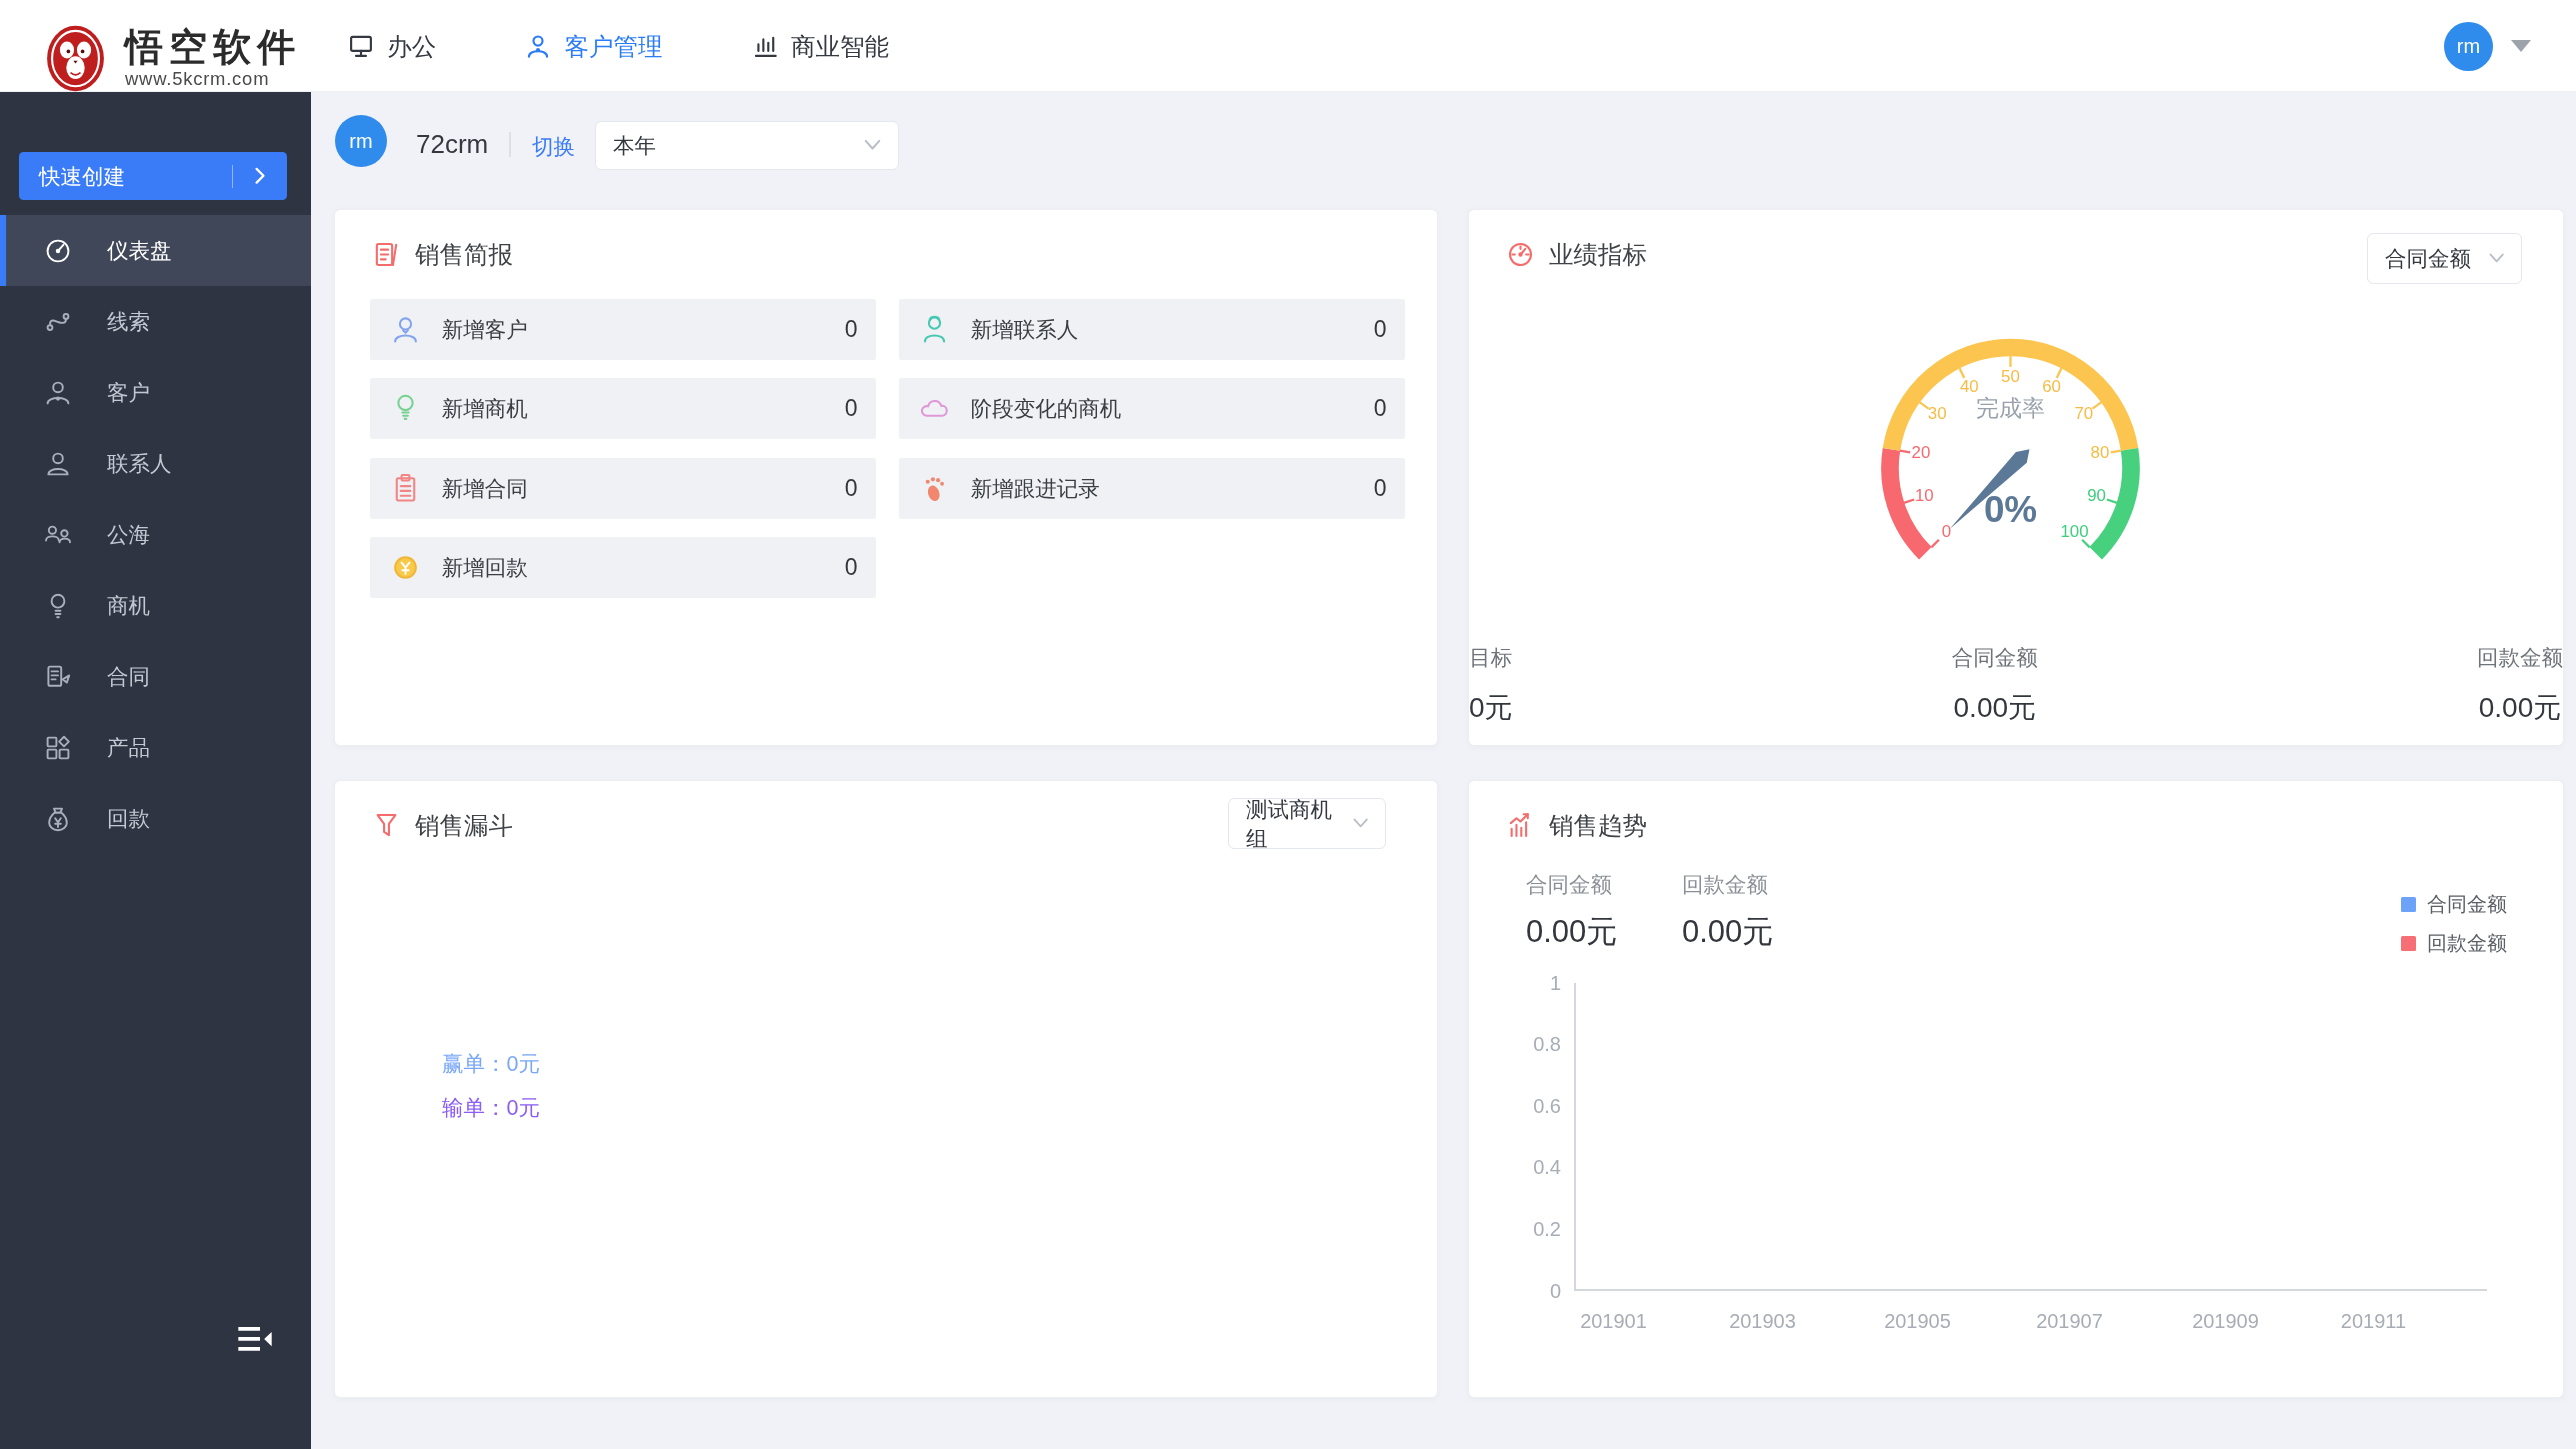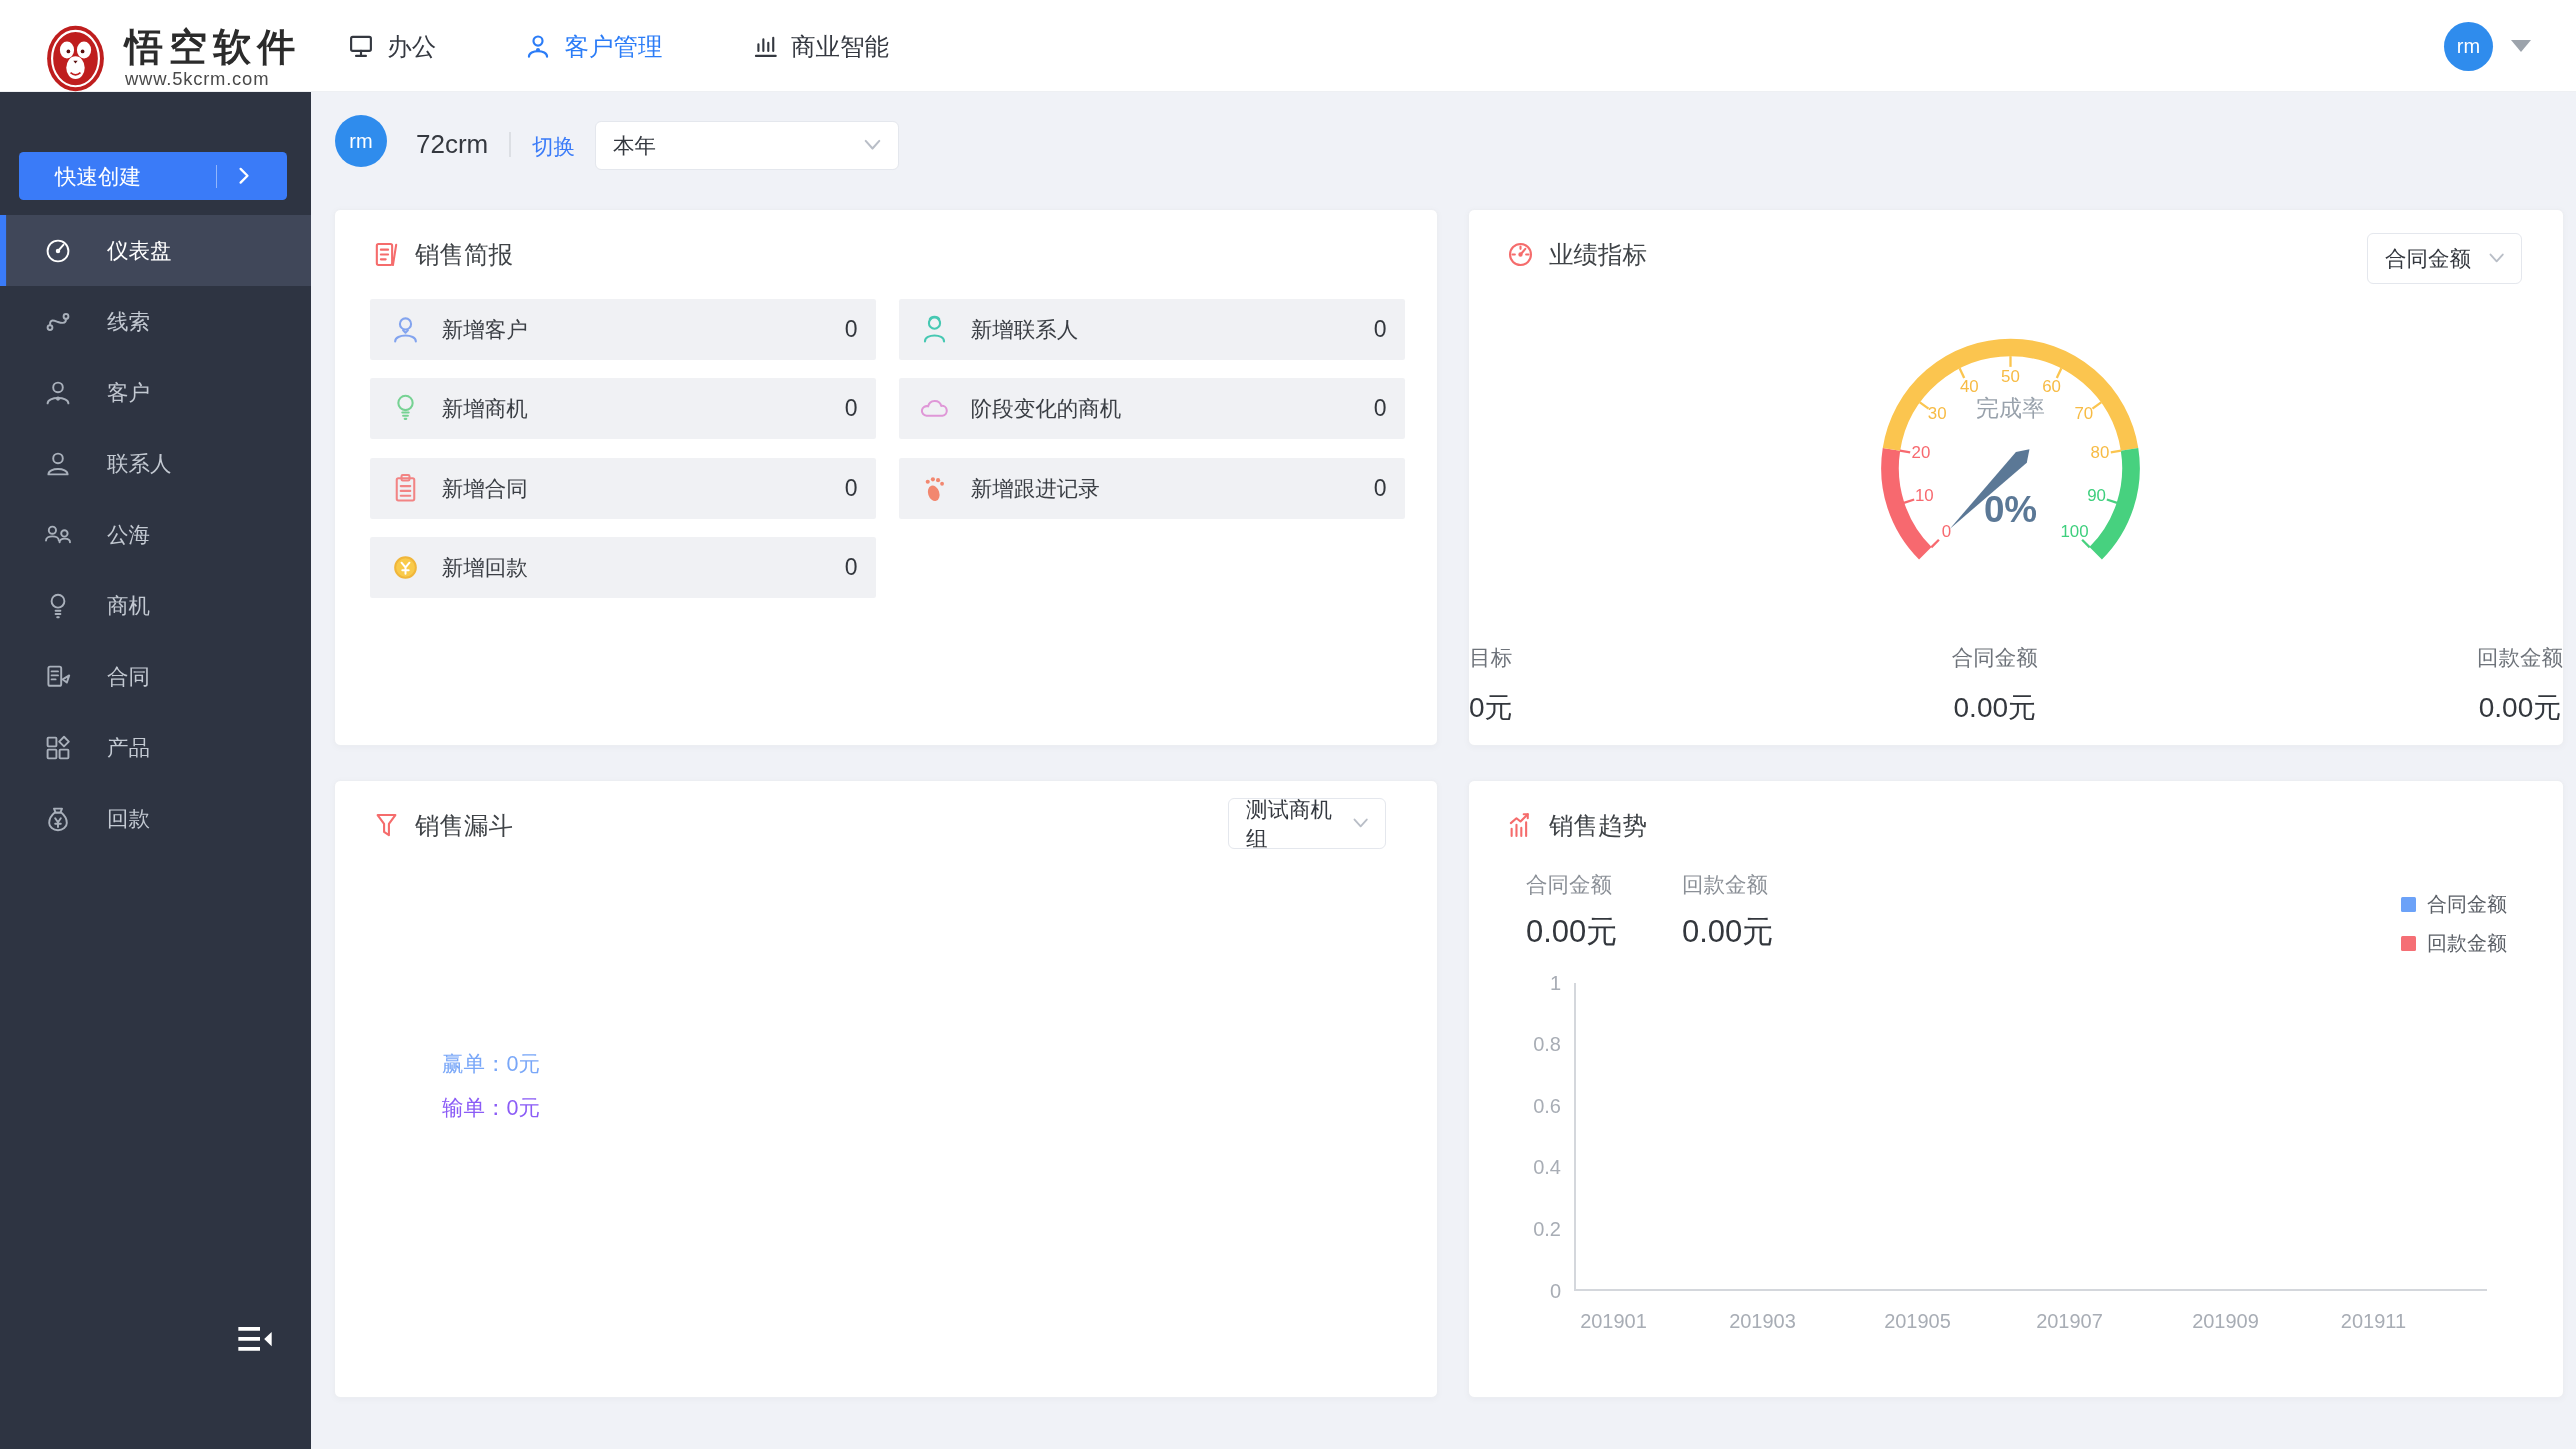--- a/index.html
+++ b/index.html
@@ -15,21 +15,21 @@
   .brand-url { font-size:18.4px; color:#4a4a4a; letter-spacing:0.8px; }
   .topnav { position:absolute; left:347px; top:0; height:92px; display:flex; align-items:center; gap:88px; }
   .nav-item { display:flex; align-items:center; gap:12.3px; font-size:24.5px; color:#343840; cursor:pointer; }
   .nav-item.active { color:#2b7cf7; }
   .nav-item svg { display:block; }
   .avatar-cluster { position:absolute; left:2444px; top:21.5px; height:49px; display:flex; align-items:center; gap:18.4px; }
   .avatar { width:49px; height:49px; border-radius:50%; background:#2f8ced; color:#fff; font-size:20px; display:flex; align-items:center; justify-content:center; }
   .caret { width:0; height:0; border-left:10px solid transparent; border-right:10px solid transparent; border-top:12.3px solid #9ca3ab; }
   
   .sidebar { position:absolute; left:0; top:92px; width:311px; height:1357px; background:#2e3442; z-index:4; }
-  .create-btn { position:absolute; left:19px; top:60px; width:268px; height:48px; background:#3a7bf8; border:none; border-radius:4.6px; color:#fff; font-size:21.5px; display:flex; align-items:center; padding:0 36px; cursor:pointer; font-family:inherit; }
+  .create-btn { position:absolute; left:19px; top:60px; width:268px; height:48px; background:#3a7bf8; border:none; border-radius:4.6px; color:#fff; font-size:21.5px; display:flex; align-items:center; padding:0 20px; cursor:pointer; font-family:inherit; }
   .cb-divider { margin-left:auto; width:1.5px; height:23px; background:rgba(255,255,255,0.45); }
   .create-btn svg { margin-left:18.4px; }
   .side-menu { position:absolute; left:0; top:123px; width:311px; }
   .side-item { height:71px; display:flex; align-items:center; padding-left:42px; gap:33px; font-size:21.5px; color:#c3c9d2; cursor:pointer; }
   .side-item svg { color:#a9b0bb; display:block; }
   .side-item.active { background:#404759; color:#fff; box-shadow:inset 6.1px 0 0 #3a7bf8; }
   .side-item.active svg { color:#fff; }
   .collapse-btn { position:absolute; left:235px; top:1230px; cursor:pointer; }
   
   .c-avatar { position:absolute; left:335px; top:115px; width:52px; height:52px; border-radius:50%; background:#2f8ced; color:#fff; font-size:20px; display:flex; align-items:center; justify-content:center; z-index:2; }

